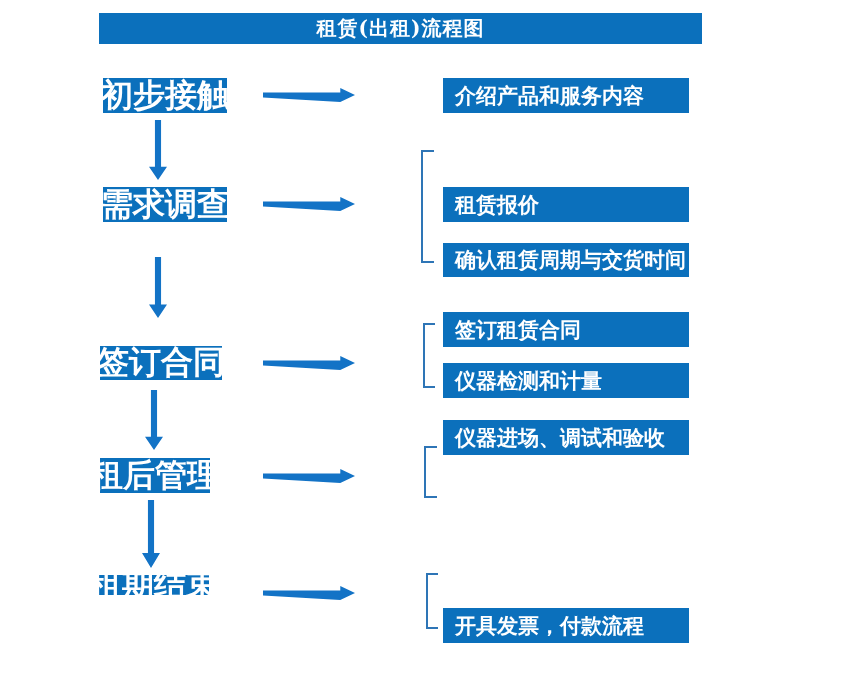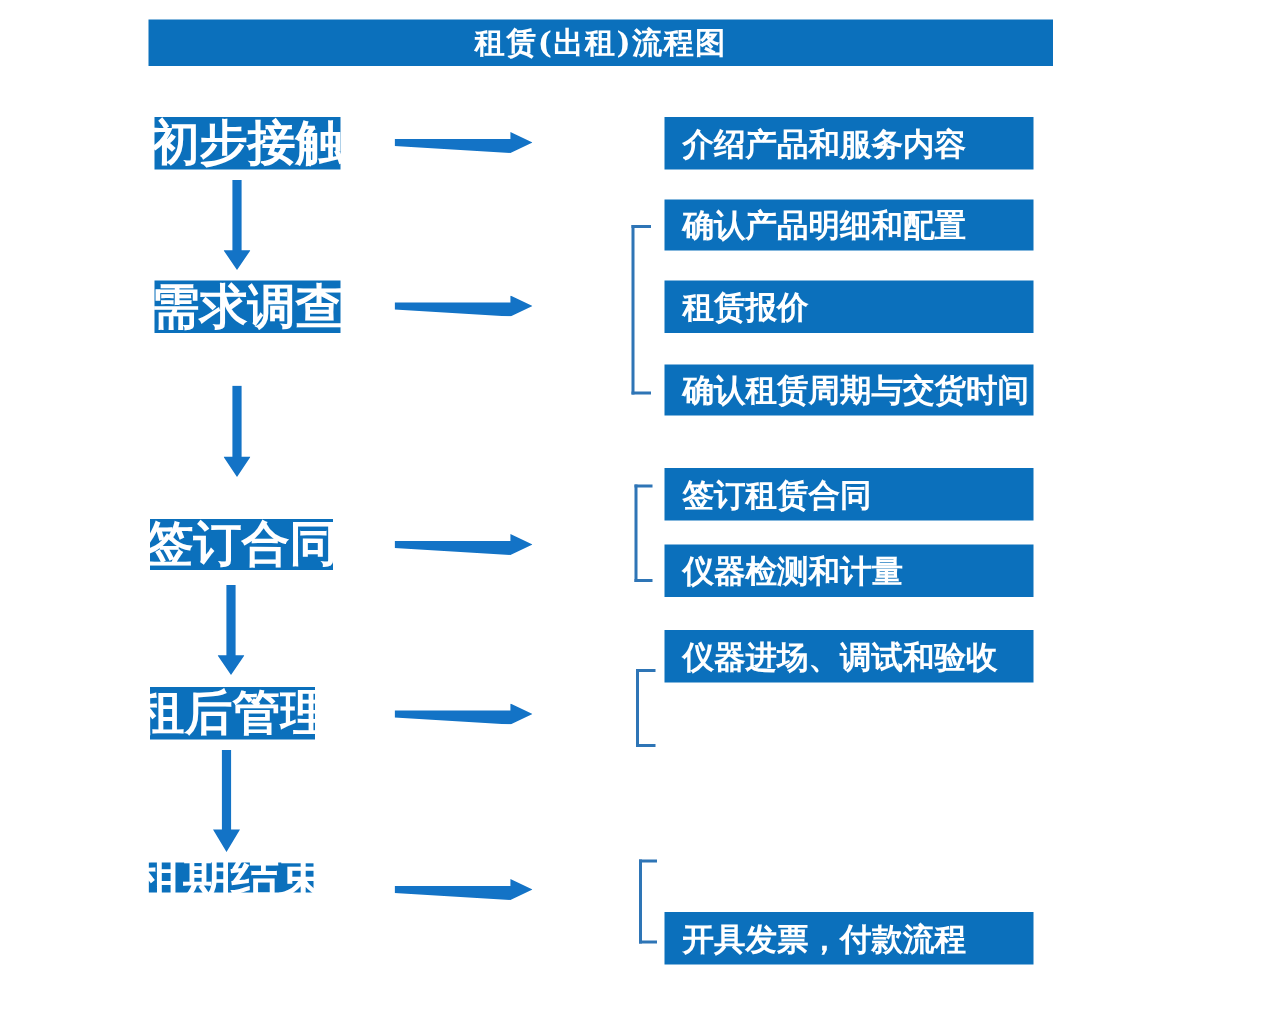--- a/index.html
+++ b/index.html
@@ -103,21 +103,20 @@
   <div class="harrow h3"></div>
   <div class="harrow h4"></div>
   <div class="harrow h5"></div>
 
   <div class="bracket b1"></div>
   <div class="bracket b2"></div>
   <div class="bracket b3"></div>
   <div class="bracket b4"></div>
 
   <div class="detail d1">介绍产品和服务内容</div>
-  <div class="detail d2">确认产品明细和配置</div>
   <div class="detail d3">租赁报价</div>
   <div class="detail d4">确认租赁周期与交货时间</div>
   <div class="detail d5">签订租赁合同</div>
   <div class="detail d7">仪器进场、调试和验收</div>
   <div class="detail d6">仪器检测和计量</div>
   <div class="detail d10">开具发票，付款流程</div>
 
 </div>
 
 </body></html>

